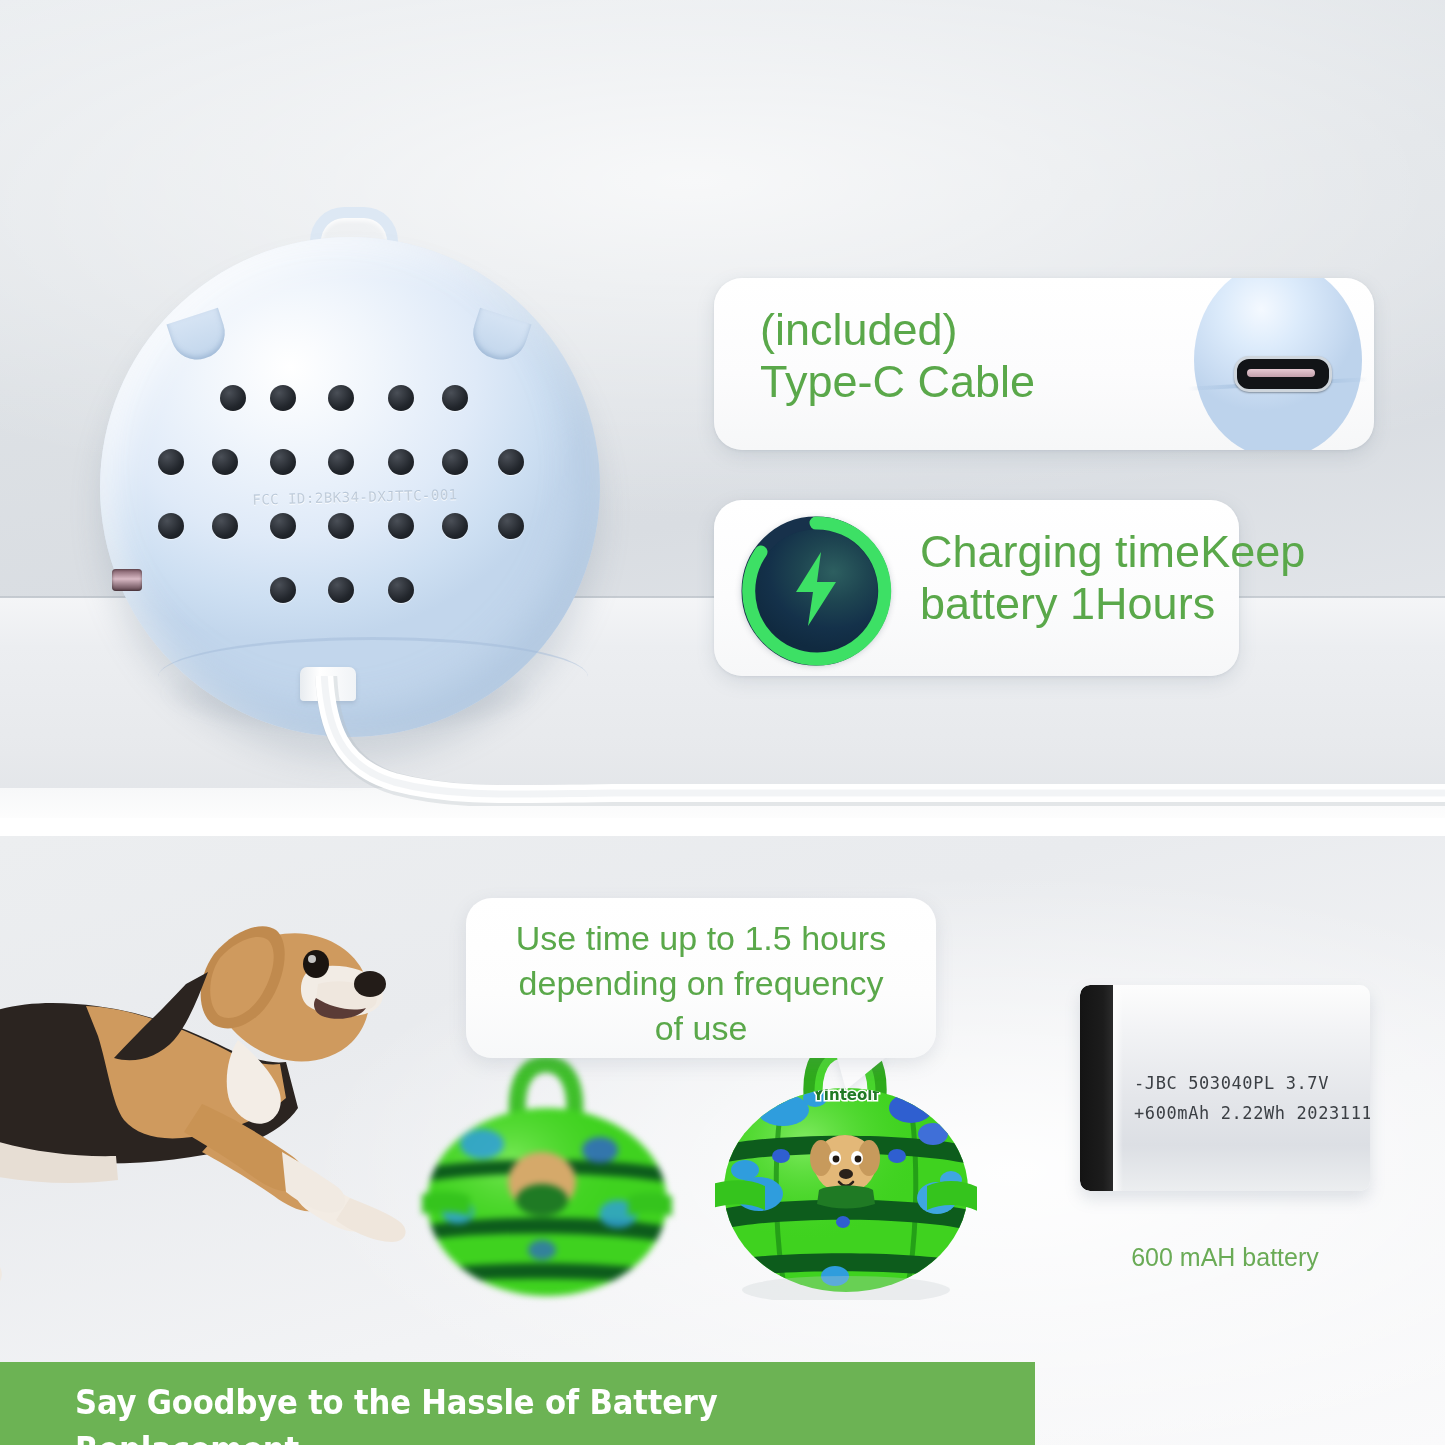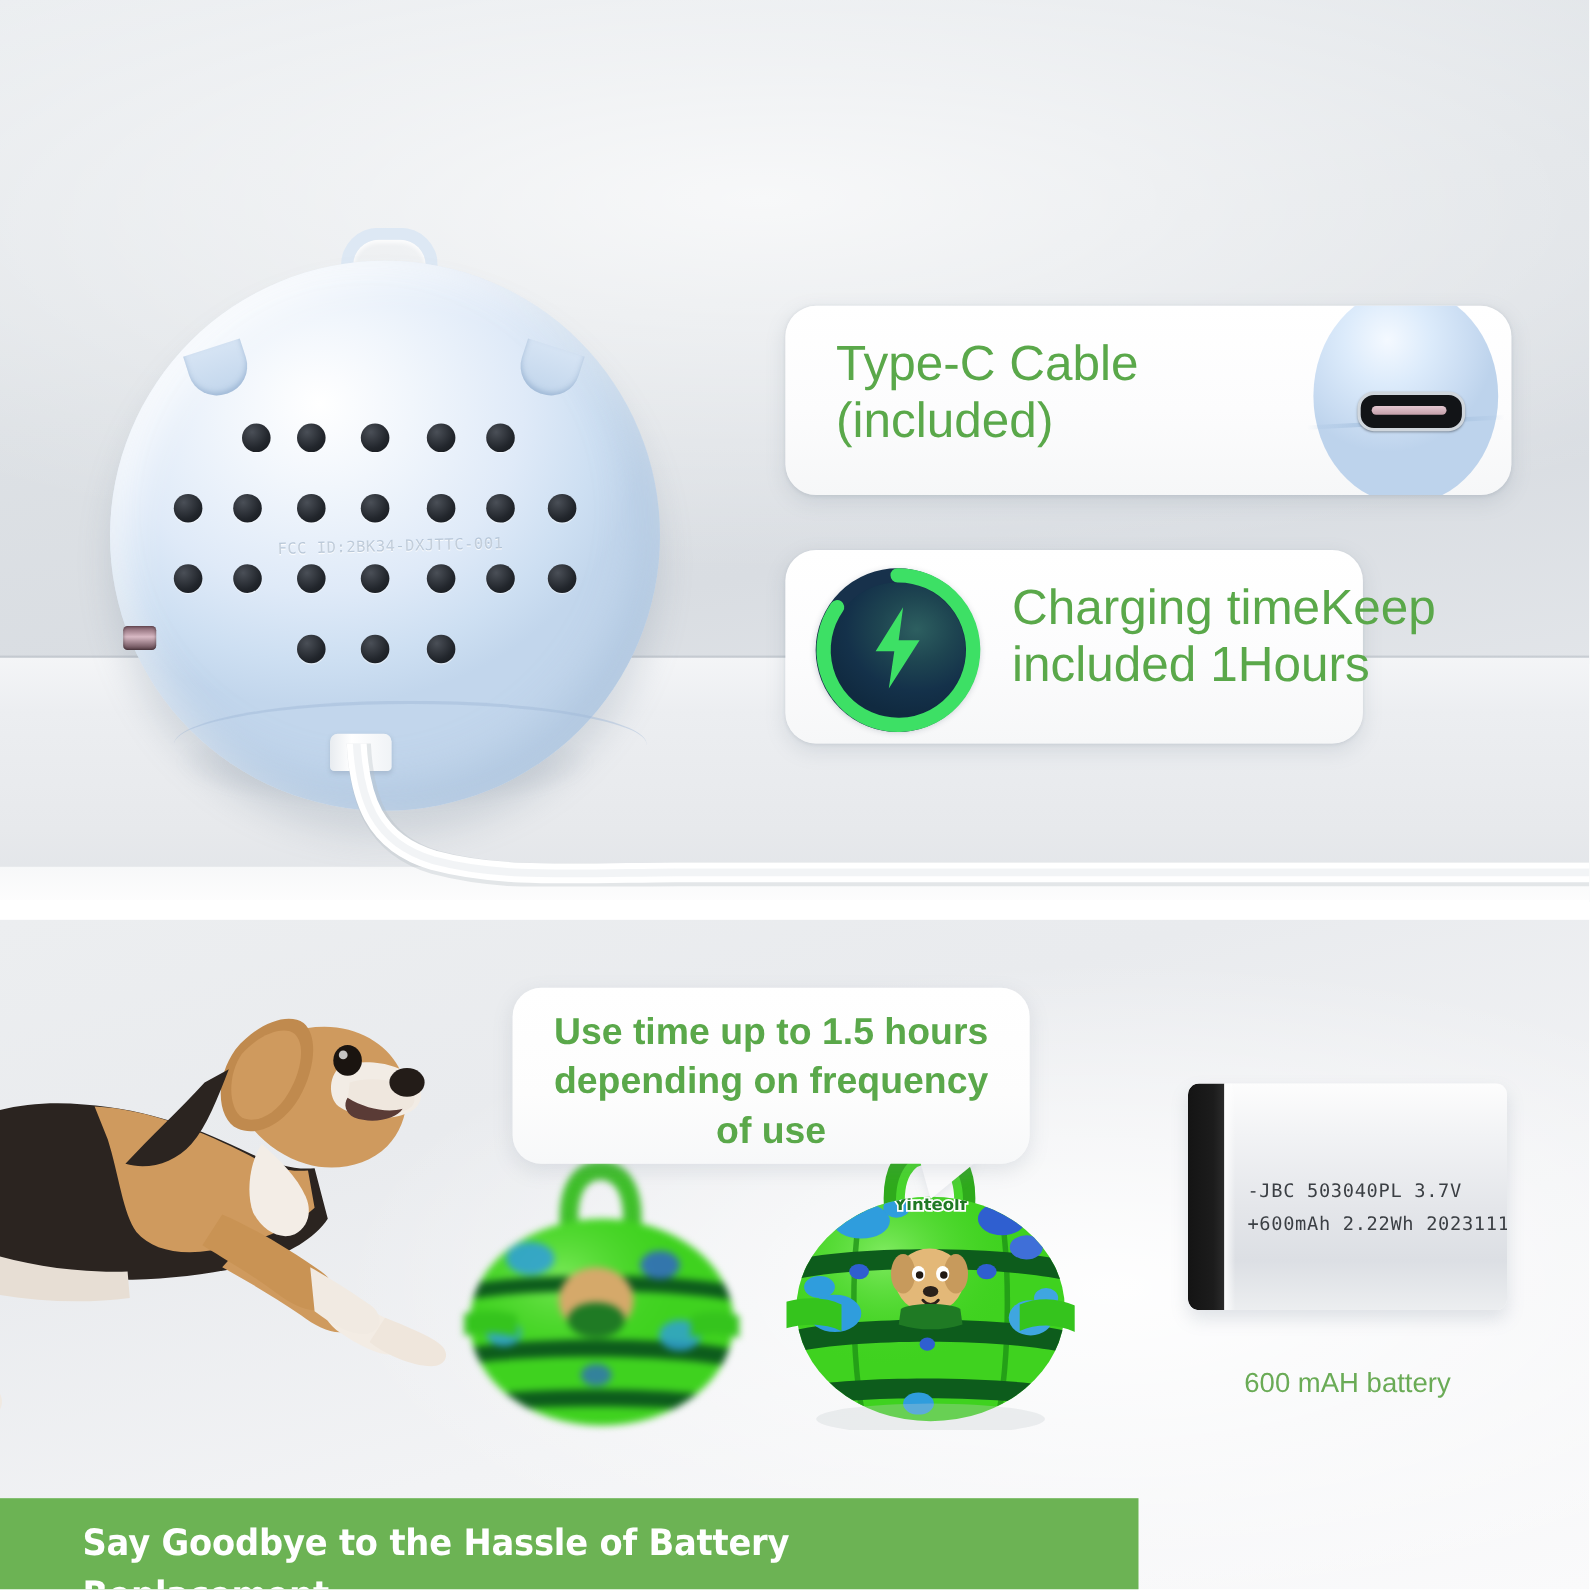--- a/index.html
+++ b/index.html
@@ -304,21 +304,20 @@
 
   
   #callout-usetime {
     position: absolute;
     left: 466px; top: 62px;
     width: 470px; height: 160px;
     background: linear-gradient(180deg, #ffffff 0%, #fdfdfd 60%, #f7f8f9 100%);
     border-radius: 26px;
     box-shadow: 0 6px 18px rgba(110,125,145,.16);
     z-index: 24;
-    font-weight: bold;
   }
   #callout-usetime .ctext {
     position: absolute;
     left: 22px; top: 18px;
     width: 426px;
     text-align: center;
     font-size: 34px;
     line-height: 1.32;
     color: #5aa84a;
   }
@@ -472,22 +471,22 @@
     </div>
 
     <svg id="cable" viewBox="0 0 1349 130">
       <path d="M230 -4 C 232 52, 246 92, 300 108 C 360 124, 420 120, 520 119 L 1349 119" fill="none" stroke="#b8bfc7" stroke-width="22" stroke-linecap="round" opacity=".35"></path>
       <path d="M228 -6 C 230 50, 244 90, 298 106 C 358 122, 418 118, 518 117 L 1349 117" fill="none" stroke="#ffffff" stroke-width="18" stroke-linecap="round"></path>
       <path d="M228 -6 C 230 50, 244 90, 298 106 C 358 122, 418 118, 518 117 L 1349 117" fill="none" stroke="#f1f3f5" stroke-width="7" stroke-linecap="round" opacity=".9"></path>
     </svg>
 
     <div class="callout" id="callout-typec">
       <div class="ctext">
+        <div>(included)</div>
         <div>Type-C Cable</div>
-        <div>(included)</div>
       </div>
       <div id="typec-inset">
         <div id="typec-inset-ball"></div>
         <div id="typec-inset-band"></div>
         <div id="typec-port">
           <div id="typec-port-pin"></div>
         </div>
       </div>
     </div>
 
@@ -497,21 +496,21 @@
         <svg id="charge-icon-ring" viewBox="0 0 156 154">
           <circle cx="78" cy="79" r="68" fill="none" stroke="#17314b" stroke-width="13"></circle>
           <path d="M78 11 A 68 68 0 1 1 23 40" fill="none" stroke="#3de065" stroke-width="13" stroke-linecap="round"></path>
         </svg>
         <svg id="charge-bolt" viewBox="0 0 56 78">
           <path d="M33 2 L8 42 H25 L20 76 L48 32 H29 Z" fill="#3de065"></path>
         </svg>
       </div>
       <div class="ctext">
         <div>Charging timeKeep</div>
-        <div>included 1Hours</div>
+        <div>battery 1Hours</div>
       </div>
     </div>
 
   </div>
 
   <div id="divider"></div>
 
   <div id="bottom-panel">
     <div id="bottom-glow"></div>
 

